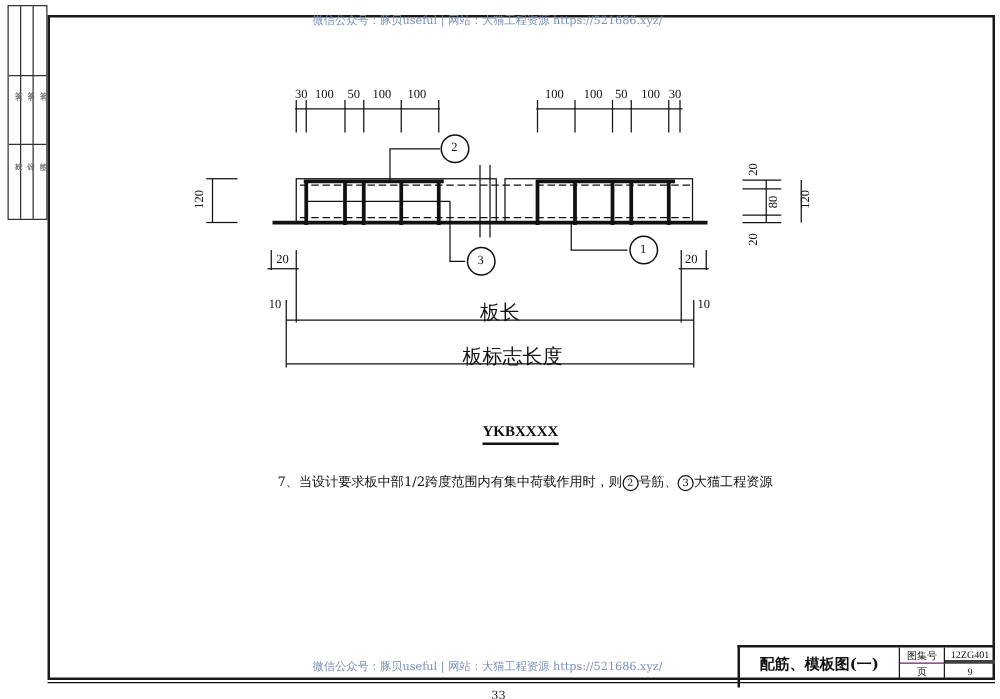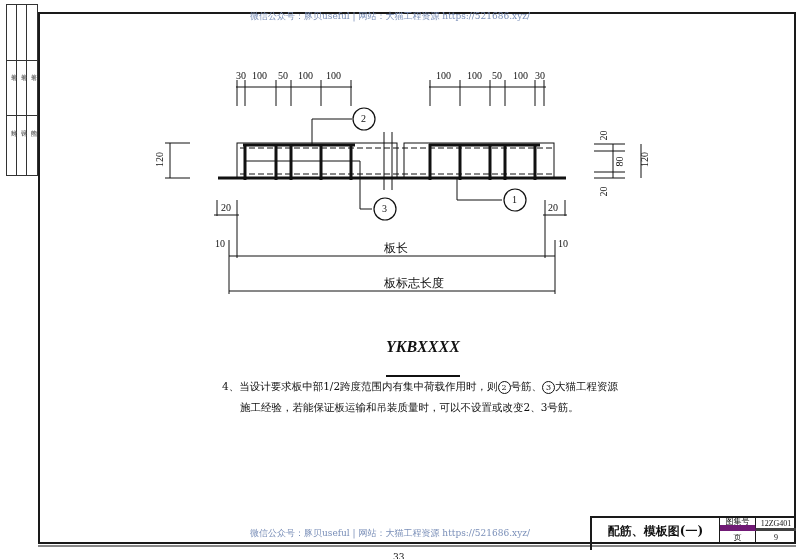--- a/index.html
+++ b/index.html
@@ -7,28 +7,28 @@
          font-family: "DejaVu Serif", "Liberation Serif", serif; color: #111; }
   .abs { position: absolute; }
   .frame { position: absolute; left: 38px; top: 12px; width: 758px; height: 532px; border: 2px solid #1a1a1a; box-sizing: border-box; }
   .side-strip { position: absolute; left: 6px; top: 4px; width: 32px; height: 172px; border: 1px solid #333; box-sizing: border-box; }
   .side-col { position: absolute; top: 0; width: 10px; height: 100%; border-right: 1px solid #333; box-sizing: border-box; }
   .side-row-line { position: absolute; left: 0; width: 100%; border-top: 1px solid #333; }
   .side-txt { position: absolute; font-size: 6px; writing-mode: vertical-rl; color: #666; letter-spacing: 1px; }
   .watermark { position: absolute; font-size: 9px; color: #7a8fb8; white-space: nowrap; font-family: "DejaVu Serif", serif; }
   .dim-txt { position: absolute; font-size: 10px; font-family: "Liberation Serif", serif; white-space: nowrap; }
   .v-txt { position: absolute; font-size: 10px; font-family: "Liberation Serif", serif; transform: rotate(-90deg); transform-origin: center; white-space: nowrap; }
-  .label-cn { position: absolute; font-size: 12px; white-space: nowrap; }
+  .label-cn { position: absolute; font-size: 16px; white-space: nowrap; }
   .title-block { position: absolute; left: 590px; top: 516px; width: 206px; height: 34px; border-top: 2px solid #1a1a1a; border-left: 2px solid #1a1a1a; box-sizing: border-box; }
   .tb-title { position: absolute; left: 0; top: 0; width: 128px; height: 26px; display: flex; align-items: center; justify-content: center; font-size: 12px; font-weight: bold; border-right: 1px solid #1a1a1a; box-sizing: border-box; }
   .tb-cell { position: absolute; font-size: 8px; display: flex; align-items: center; justify-content: center; box-sizing: border-box; }
   .notes { position: absolute; left: 222px; top: 376px; font-size: 10.5px; line-height: 21px; }
   .notes p { margin: 0; white-space: nowrap; }
   .circ { display: inline-block; width: 11px; height: 11px; border: 1px solid #111; border-radius: 50%; font-size: 8px; line-height: 11px; text-align: center; vertical-align: middle; }
-  .fig-label { position: absolute; left: 386px; top: 338px; font-size: 16px; font-weight: bold; font-family: "Liberation Serif", serif; border-bottom: 2px solid #111; padding-bottom: 19px; font-style: italic; }
+  .fig-label { position: absolute; left: 386px; top: 338px; font-size: 12px; font-weight: bold; font-family: "Liberation Serif", serif; border-bottom: 2px solid #111; padding-bottom: 1px; }
   .page-num { position: absolute; left: 393px; top: 552px; font-size: 9px; }
 </style>
 </head>
 <body>
 
 <div class="frame"></div>
 
 <div class="side-strip">
   <div class="side-col" style="left:0"></div>
   <div class="side-col" style="left:10px"></div>
@@ -147,30 +147,29 @@
 <span class="v-txt" style="left:614px;top:156px">80</span>
 <span class="v-txt" style="left:598px;top:186px">20</span>
 <span class="v-txt" style="left:637px;top:154px">120</span>
 
 <span class="dim-txt" style="left:221px;top:202px">20</span>
 <span class="dim-txt" style="left:215px;top:238px">10</span>
 <span class="dim-txt" style="left:548px;top:202px">20</span>
 <span class="dim-txt" style="left:558px;top:238px">10</span>
 
 <span class="label-cn" style="left:384px;top:240px">板长</span>
-<span class="label-cn" style="left:384px;top:275px">板标志长度</span>
+<span class="label-cn" style="left:370px;top:275px">板标志长度</span>
 
 <span class="fig-label">YKBXXXX</span>
 
 <div class="notes">
-  <p><span>4、当设计要求板中部1/2跨度范围内有集中荷载作用时，则</span><span class="circ">2</span><span>号筋、</span><span class="circ">3</span><span>大猫工程资源</span></p>
-  <p style="padding-left:18px">施工经验，若能保证板运输和吊装质量时，可以不设置或改变2、3号筋。</p>
+  <p><span>7、当设计要求板中部1/2跨度范围内有集中荷载作用时，则</span><span class="circ">2</span><span>号筋、</span><span class="circ">3</span><span>大猫工程资源</span></p>
 </div>
 
 <div class="title-block">
   <div class="tb-title">配筋、模板图(一)</div>
-  <div class="tb-cell" style="left:128px;top:0;width:36px;height:13px;border-right:1px solid #1a1a1a;border-bottom:6px solid #701a75">图集号</div>
+  <div class="tb-cell" style="left:128px;top:0;width:36px;height:13px;border-right:1px solid #1a1a1a;border-bottom:1px solid #701a75">图集号</div>
   <div class="tb-cell" style="left:164px;top:0;width:40px;height:13px;border-bottom:3px solid #404040;font-family:'Liberation Serif',serif">12ZG401</div>
   <div class="tb-cell" style="left:128px;top:13px;width:36px;height:13px;border-right:1px solid #1a1a1a">页</div>
   <div class="tb-cell" style="left:164px;top:13px;width:40px;height:13px;font-family:'Liberation Serif',serif">9</div>
 </div>
 
 <span class="page-num">33</span>
 
 </body></html>

